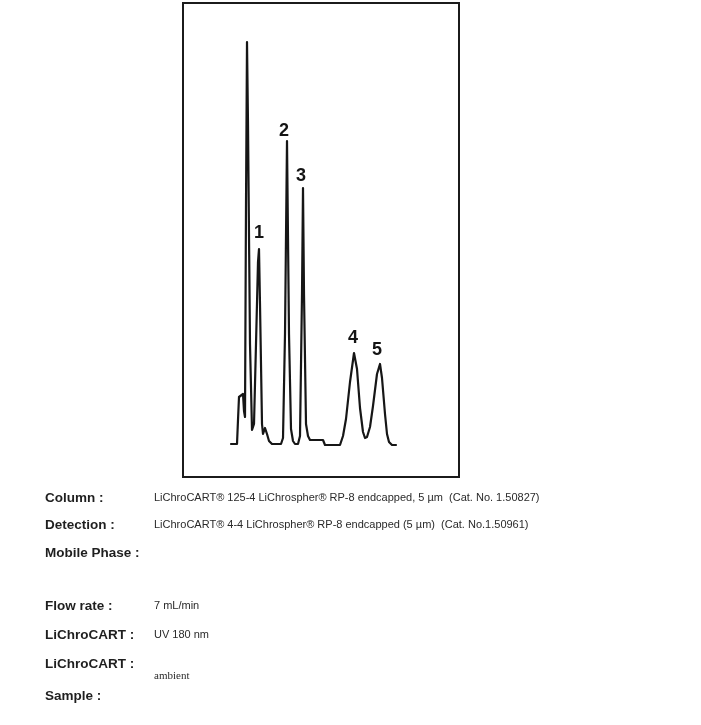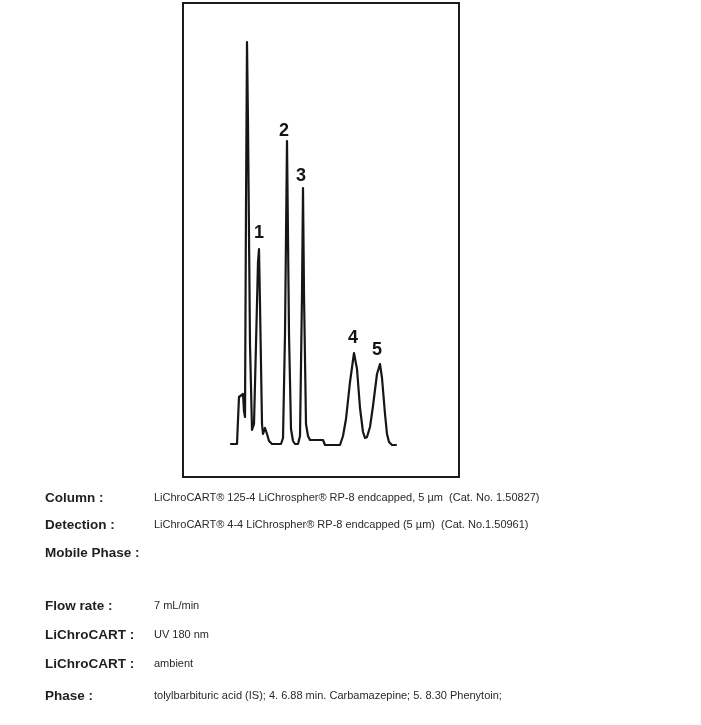--- a/index.html
+++ b/index.html
@@ -37,21 +37,21 @@
   .spec-label{
     position:absolute;left:45px;top:0;
     font-weight:bold;font-size:13.5px;line-height:17.5px;
     white-space:pre;color:#1f1f1f;
   }
   .spec-value{
     position:absolute;left:154px;top:0;
     font-size:11px;line-height:17.5px;color:#2a2a2a;
   }
   .spec-value span{display:block;white-space:pre;}
-  .spec-row.row-temperature .spec-value{top:0;}
+  .spec-row.row-temperature .spec-value{top:12px;font-family:Liberation Serif, serif;}
 </style>
 </head>
 <body>
 
 <div class="page">
 
   <div class="figure-box">
     <svg viewBox="0 0 274 472">
       <polyline class="trace" points="47,440 53,440 54,416 55,393 59,390 60,407 61,413 62,200 63,38 64,120 66,340 68,426 70,420 72,340 74,258 75,245 76,300 78,420 79,430 81,424 83,430 85,437 88,440 97,440 99,434 101,330 103,137 105,330 107,425 109,437 111,440 114,440 116,432 118,290 119,184 120,290 122,420 124,432 126,436 139,436 141,441 156,441 159,432 162,415 166,378 170,349 173,365 176,404 179,428 181,434 183,433 186,423 189,402 193,370 196,360 198,374 201,410 203,430 205,438 208,441 212,441" stroke="#161616"></polyline>
       <g>
@@ -101,20 +101,19 @@
     </div>
 
     <div class="spec-row row-temperature" style="top:655px">
       <div class="spec-label">LiChroCART :</div>
       <div class="spec-value">
         <span>ambient</span>
       </div>
     </div>
 
     <div class="spec-row" style="top:687px">
-      <div class="spec-label">Phase :</div>
+      <div class="spec-label">Sample :</div>
       <div class="spec-value">
-        <span>tolylbarbituric acid (IS); 4. 6.88 min. Carbamazepine; 5. 8.30 Phenytoin;</span>
       </div>
     </div>
 
   </div>
 </div>
 
 </body></html>

